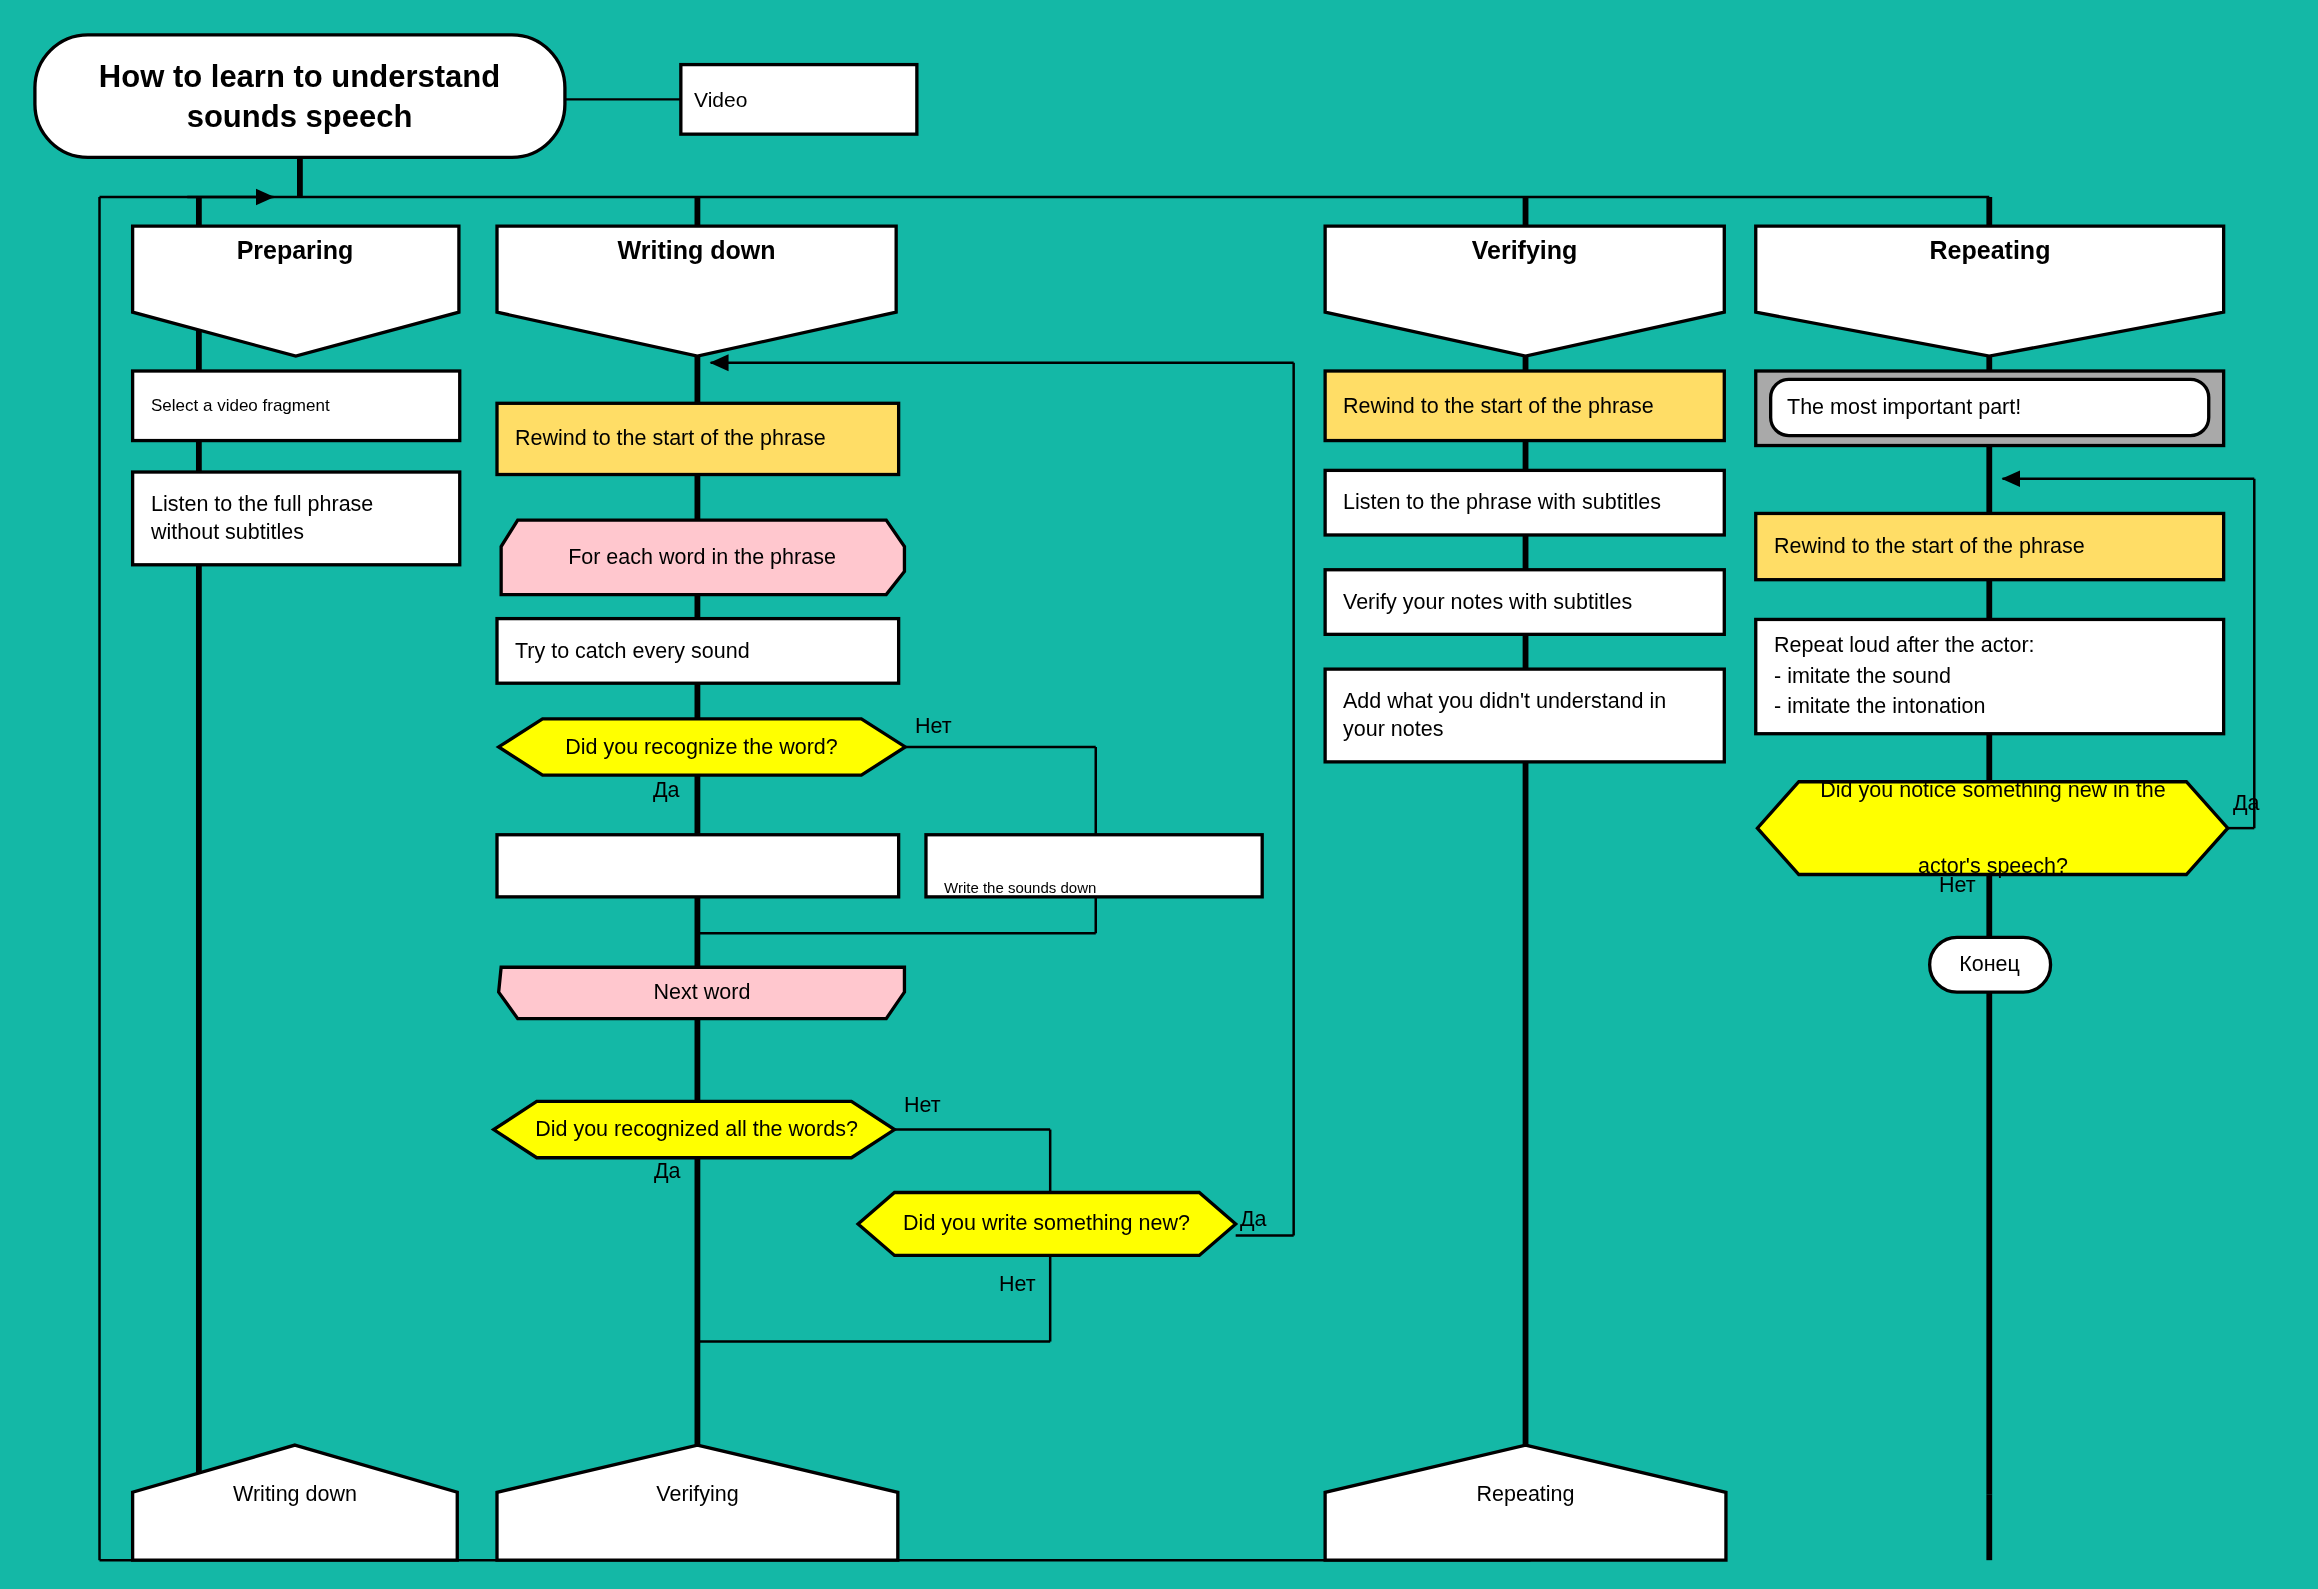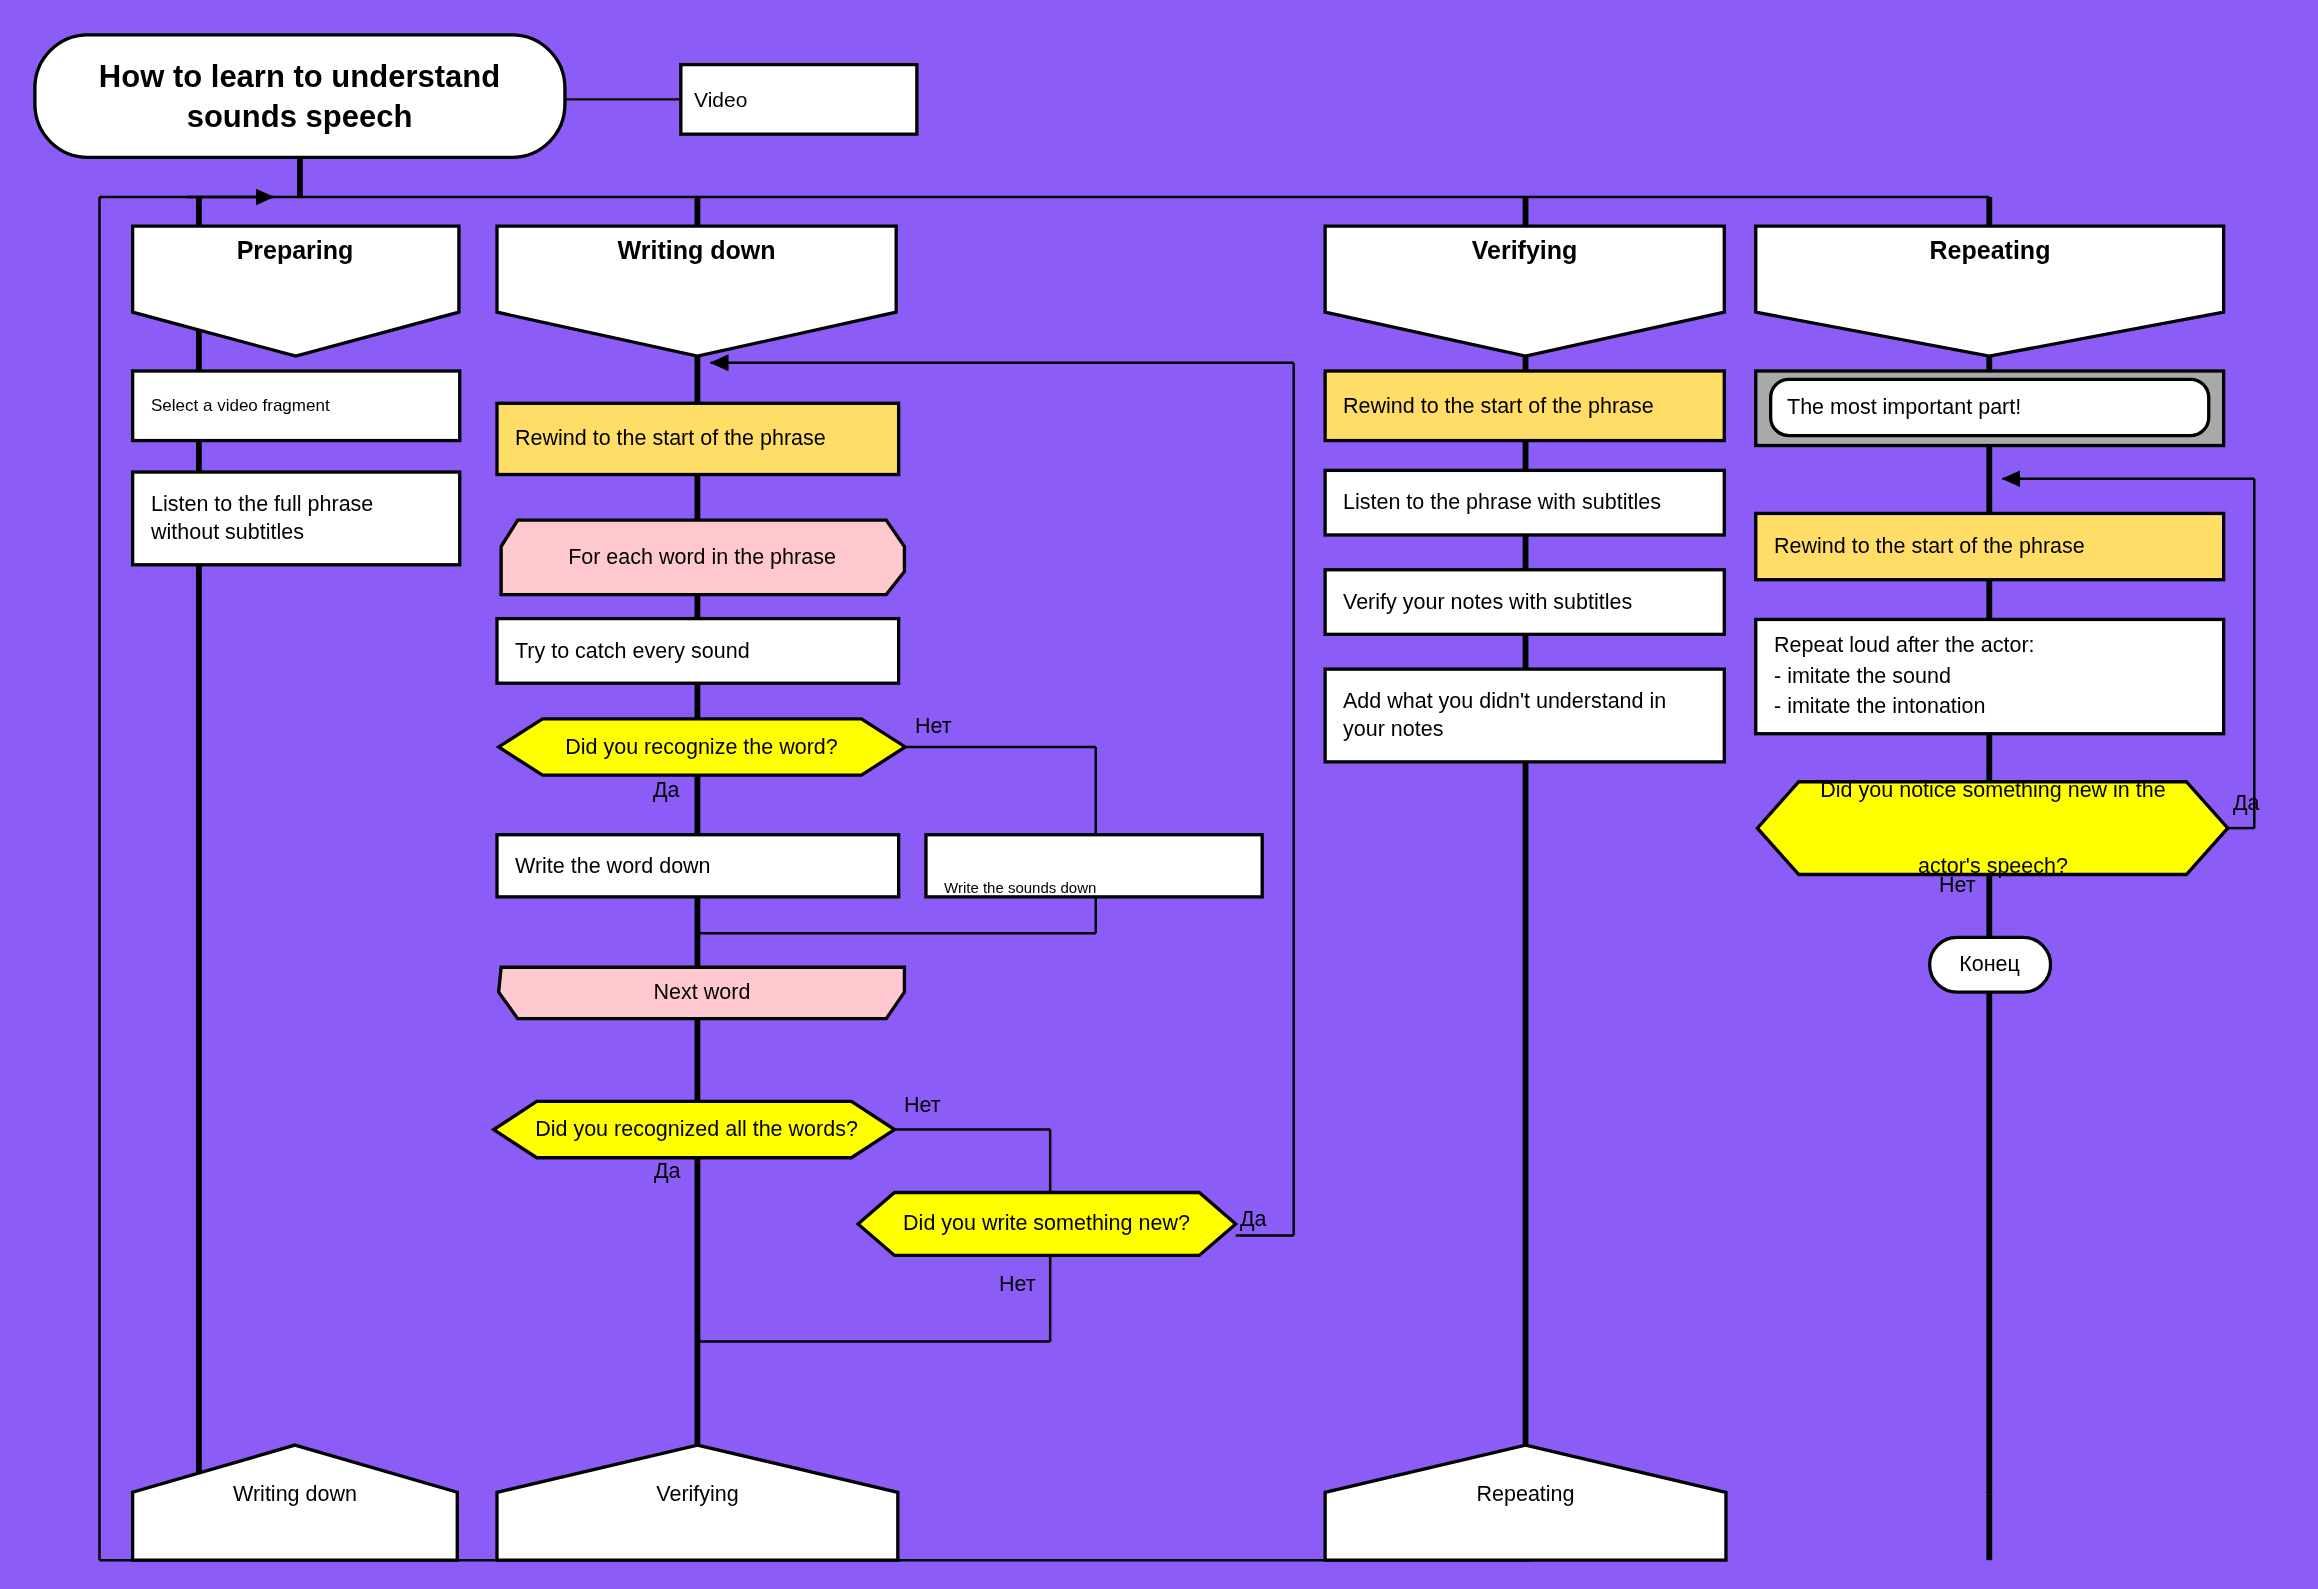--- a/index.html
+++ b/index.html
@@ -4,21 +4,21 @@
 <style>
   html, body {
     margin: 0;
     padding: 0;
     background: #bed0fa;
   }
   #stage {
     position: relative;
     width: 2319px;
     height: 1590px;
-    background: #8b5cf6;
+    background: #14b8a6;
     font-family: "Liberation Sans", sans-serif;
     overflow: hidden;
   }
   svg.flow {
     position: absolute;
     left: 0;
     top: 0;
     width: 2319px;
     height: 1590px;
   }
@@ -150,21 +150,20 @@
     <div style="position:absolute;left:151px;top:371px;width:298px;height:70px;display:flex;align-items:center;font-size:17px;">Select a video fragment</div>
     <div style="position:absolute;left:151px;top:472px;width:298px;height:93px;display:flex;flex-direction:column;justify-content:center;font-size:21.5px;line-height:1.3;">
       <span>Listen to the full phrase</span>
       <span>without subtitles</span>
     </div>
 
     <div style="position:absolute;left:515px;top:403px;width:364px;height:71px;display:flex;align-items:center;font-size:21.5px;">Rewind to the start of the phrase</div>
     <div style="position:absolute;left:501px;top:520px;width:402px;height:75px;display:flex;align-items:center;justify-content:center;font-size:21.5px;">For each word in the phrase</div>
     <div style="position:absolute;left:515px;top:619px;width:364px;height:65px;display:flex;align-items:center;font-size:21.5px;">Try to catch every sound</div>
     <div style="position:absolute;left:507px;top:719px;width:389px;height:56px;display:flex;align-items:center;justify-content:center;font-size:21.5px;">Did you recognize the word?</div>
-    <div style="position:absolute;left:515px;top:835px;width:364px;height:62px;display:flex;align-items:center;font-size:21.5px;">Write the word down</div>
     <div style="position:absolute;left:944px;top:835px;width:306px;height:48px;display:flex;align-items:center;font-size:15px;margin-top:28px;">Write the sounds down</div>
     <div style="position:absolute;left:501px;top:967px;width:402px;height:51px;display:flex;align-items:center;justify-content:center;font-size:21.5px;">Next word</div>
     <div style="position:absolute;left:502px;top:1101px;width:389px;height:56px;display:flex;align-items:center;justify-content:center;font-size:21.5px;">Did you recognized all the words?</div>
     <div style="position:absolute;left:866px;top:1192px;width:361px;height:63px;display:flex;align-items:center;justify-content:center;font-size:21.5px;">Did you write something new?</div>
 
     <div style="position:absolute;left:1343px;top:371px;width:364px;height:70px;display:flex;align-items:center;font-size:21.5px;">Rewind to the start of the phrase</div>
     <div style="position:absolute;left:1343px;top:470px;width:364px;height:65px;display:flex;align-items:center;font-size:21.5px;">Listen to the phrase with subtitles</div>
     <div style="position:absolute;left:1343px;top:570px;width:364px;height:65px;display:flex;align-items:center;font-size:21.5px;">Verify your notes with subtitles</div>
     <div style="position:absolute;left:1343px;top:669px;width:369px;height:93px;display:flex;flex-direction:column;justify-content:center;font-size:21.5px;line-height:1.3;">
       <span>Add what you didn't understand in</span>

